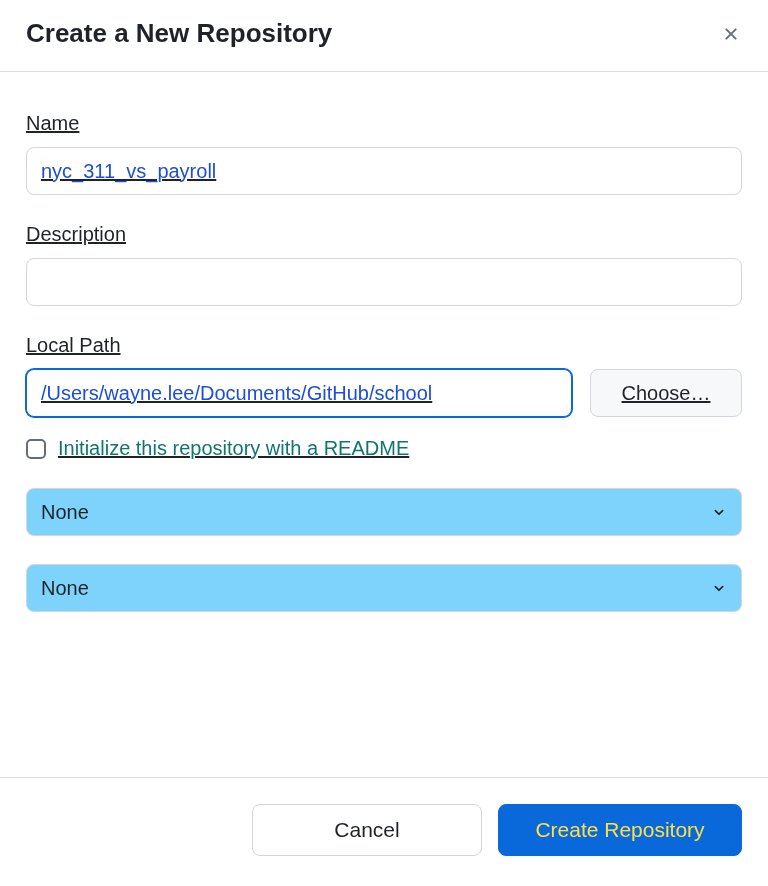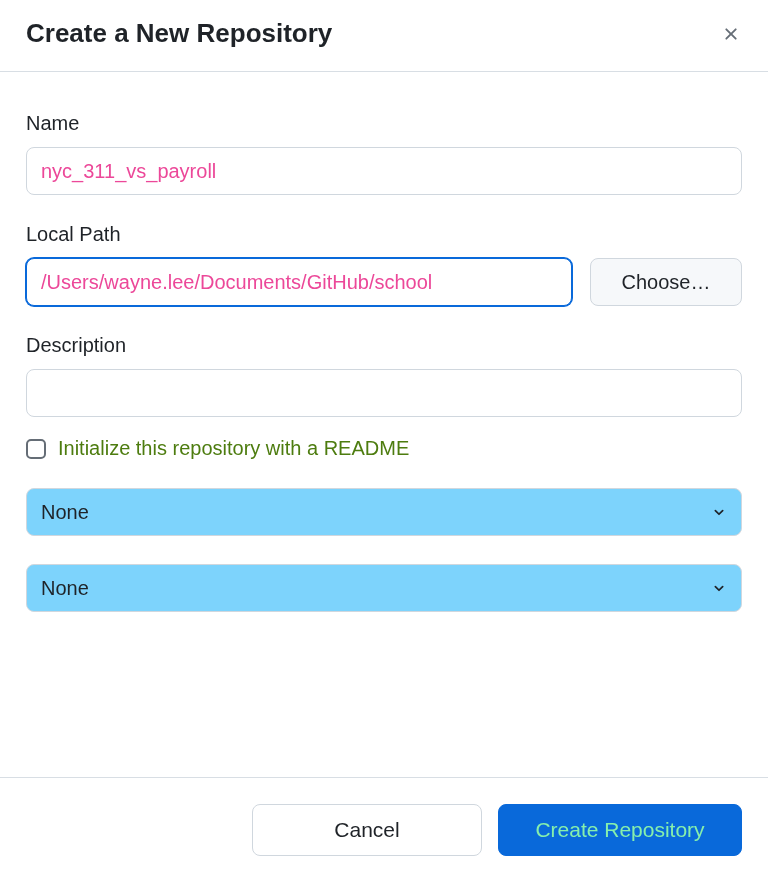--- a/index.html
+++ b/index.html
@@ -45,38 +45,39 @@
     .close-icon svg {
       width: 20px;
       height: 20px;
     }
     .body {
       flex: 1;
       padding: 40px 26px 26px 26px;
       display: flex;
       flex-direction: column;
       gap: 28px;
+      text-decoration: underline;
     }
     .field-group {
       display: flex;
       flex-direction: column;
       gap: 12px;
     }
     .label {
       font-size: 20px;
       font-weight: 400;
       color: #1f2328;
     }
     .text-input {
       width: 100%;
       height: 48px;
       padding: 4px 14px;
       font-size: 20px;
       font-family: inherit;
-      color: #ec4899;
+      color: #1d4ed8;
       background: #ffffff;
       border: 1px solid #d0d7de;
       border-radius: 8px;
       outline: none;
     }
     .text-input.focused {
       border-color: #0969da;
       box-shadow: 0 0 0 1px #0969da;
     }
     .path-row {
@@ -108,21 +109,21 @@
       width: 20px;
       height: 20px;
       border: 2px solid #656d76;
       border-radius: 5px;
       background: #ffffff;
       cursor: pointer;
       flex-shrink: 0;
     }
     .checkbox-label {
       font-size: 20px;
-      color: #4d7c0f;
+      color: #0f766e;
       cursor: pointer;
     }
     .select-wrapper {
       position: relative;
       width: 100%;
     }
     .select {
       width: 100%;
       height: 48px;
       padding: 0 40px 0 14px;
@@ -165,21 +166,21 @@
       cursor: pointer;
       border: 1px solid transparent;
     }
     .btn-secondary {
       color: #1f2328;
       background: #ffffff;
       border-color: #d0d7de;
       min-width: 230px;
     }
     .btn-primary {
-      color: #86efac;
+      color: #fde047;
       background: #0969da;
       border-color: #0969da;
       font-weight: 500;
       min-width: 244px;
     }
   </style>
 </head>
 <body>
 
 <div class="dialog">
@@ -194,30 +195,30 @@
   </div>
 
   <div class="body">
 
     <div class="field-group">
       <div class="label">Name</div>
       <input type="text" class="text-input" value="nyc_311_vs_payroll" style="">
     </div>
 
     <div class="field-group">
+      <div class="label">Description</div>
+      <input type="text" class="text-input" value="" style="">
+    </div>
+
+    <div class="field-group">
       <div class="label">Local Path</div>
       <div class="path-row">
         <input type="text" class="text-input focused" value="/Users/wayne.lee/Documents/GitHub/school" style="">
         <button class="choose-btn">Choose…</button>
       </div>
-    </div>
-
-    <div class="field-group">
-      <div class="label">Description</div>
-      <input type="text" class="text-input" value="" style="">
     </div>
 
     <div class="checkbox-row">
       <div class="checkbox"></div>
       <div class="checkbox-label">Initialize this repository with a README</div>
     </div>
 
     <div class="field-group">
       <div class="select-wrapper">
         <select class="select">

